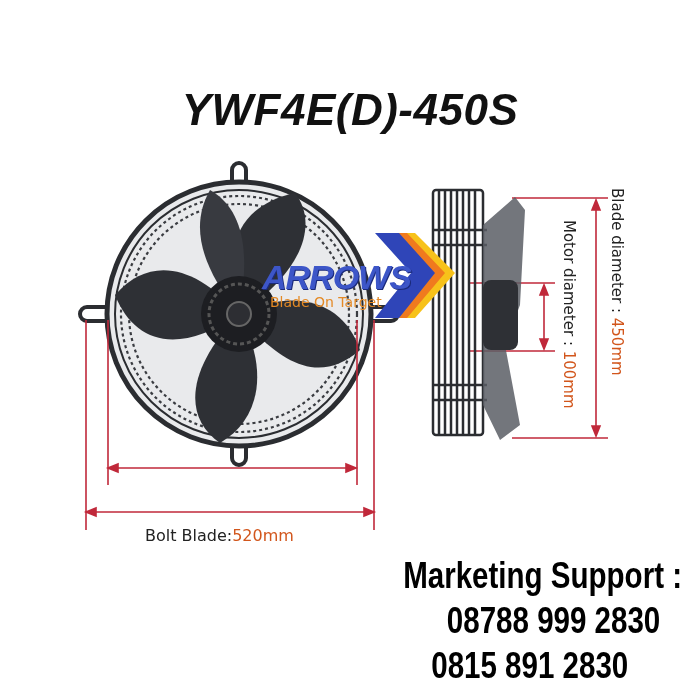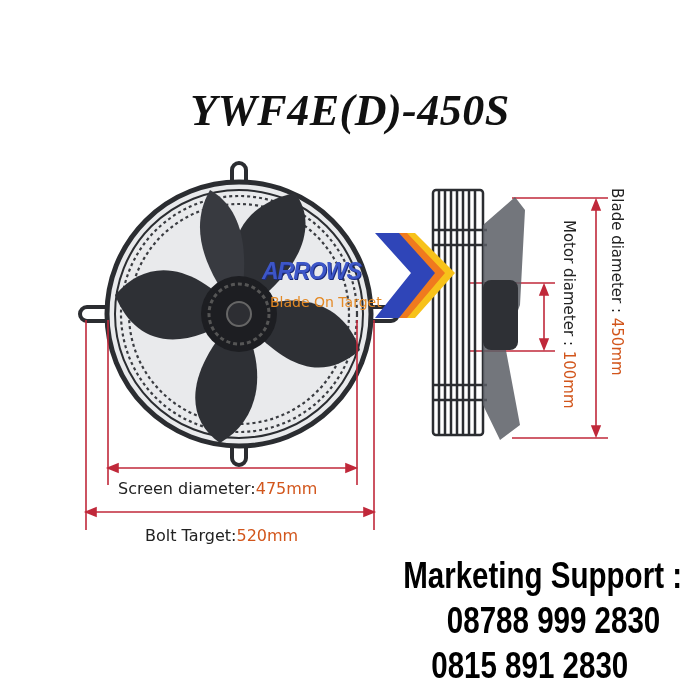--- a/index.html
+++ b/index.html
@@ -1,17 +1,17 @@
 <!DOCTYPE html>
 <html><head>
 <meta charset="utf-8">
 <style>
   html,body{margin:0;padding:0;background:#fff;}
   #stage{position:relative;width:700px;height:700px;overflow:hidden;background:#fff;font-family:"Liberation Sans",sans-serif;}
-  .title{position:absolute;left:0;top:85px;width:700px;text-align:center;font-family:Liberation Serif, serif;font-weight:bold;font-style:italic;font-size:44px;color:#111;letter-spacing:0.5px;}
+  .title{position:absolute;left:0;top:85px;width:700px;text-align:center;font-family:Liberation Sans, sans-serif;font-weight:bold;font-style:italic;font-size:44px;color:#111;letter-spacing:0.5px;}
   .abs{position:absolute;}
   .dim-text{font-family:"DejaVu Sans",sans-serif;font-size:16px;color:#222;white-space:nowrap;}
   .dim-val{color:#d2561c;}
   .vtext{position:absolute;writing-mode:vertical-rl;font-family:"DejaVu Sans",sans-serif;font-size:15px;color:#222;white-space:nowrap;}
   .contact{position:absolute;right:18px;text-align:center;font-family:"Liberation Sans",sans-serif;font-weight:bold;color:#000;transform:scaleX(0.82);transform-origin:right center;white-space:nowrap;}
   .logo-text{position:absolute;font-family:"Liberation Sans",sans-serif;font-weight:bold;font-style:italic;}
 </style>
 </head>
 <body>
 
@@ -88,38 +88,35 @@
       <line x1="50" y1="5" x2="50" y2="250"></line>
       <line x1="8" y1="45" x2="62" y2="45"></line>
       <line x1="8" y1="60" x2="62" y2="60"></line>
       <line x1="8" y1="200" x2="62" y2="200"></line>
       <line x1="8" y1="215" x2="62" y2="215"></line>
     </g>
     <path d="M58 40 L 90 12 L 100 25 L 95 120 L 80 160 L 95 240 L 75 255 L 58 220 Z" fill="#5b5e65" opacity="0.85"></path>
     <rect x="58" y="95" width="35" height="70" rx="8" fill="#2e3035"></rect>
   </svg>
 
-  <div class="abs dim-text" style="left:118px;top:479px;">
-    <span>Screen diameter:</span><span class="dim-val">475mm</span>
-  </div>
   <div class="abs dim-text" style="left:145px;top:526px;">
-    <span>Bolt Target:</span><span class="dim-val">520mm</span>
+    <span>Bolt Blade:</span><span class="dim-val">520mm</span>
   </div>
   <div class="vtext" style="left:560px;top:220px;">
     <span>Motor diameter : </span><span class="dim-val">100mm</span>
   </div>
   <div class="vtext" style="left:608px;top:188px;">
     <span>Blade diameter : </span><span class="dim-val">450mm</span>
   </div>
 
   <svg class="abs" style="left:375px;top:228px" width="85" height="95">
     <polygon points="10,5 40,5 80,45 40,90 10,90 50,45" fill="#f7c21a"></polygon>
     <polygon points="5,5 32,5 70,45 32,90 5,90 43,45" fill="#f07a1e"></polygon>
     <polygon points="0,5 24,5 60,45 24,90 0,90 36,45" fill="#2f45b8"></polygon>
   </svg>
-  <div class="logo-text" style="left:262px;top:258px;font-size:23px;color:#3d56c8;letter-spacing:-1px;text-shadow:1px 1px 0 #1b2a7a;">ARROWS</div>
+  <div class="logo-text" style="left:262px;top:258px;font-size:34px;color:#3d56c8;letter-spacing:-1px;text-shadow:1px 1px 0 #1b2a7a;">ARROWS</div>
   <div class="logo-text" style="left:270px;top:294px;font-size:14px;color:#e48a26;font-style:normal;font-weight:normal;font-family:'DejaVu Sans',sans-serif;">Blade On Target</div>
 
   <div class="contact" style="top:555px;font-size:36px;">Marketing Support :</div>
   <div class="contact" style="top:600px;font-size:36px;right:40px;">08788 999 2830</div>
   <div class="contact" style="top:645px;font-size:36px;right:72px;">0815 891 2830</div>
 
 </div>
 
 </body></html>

